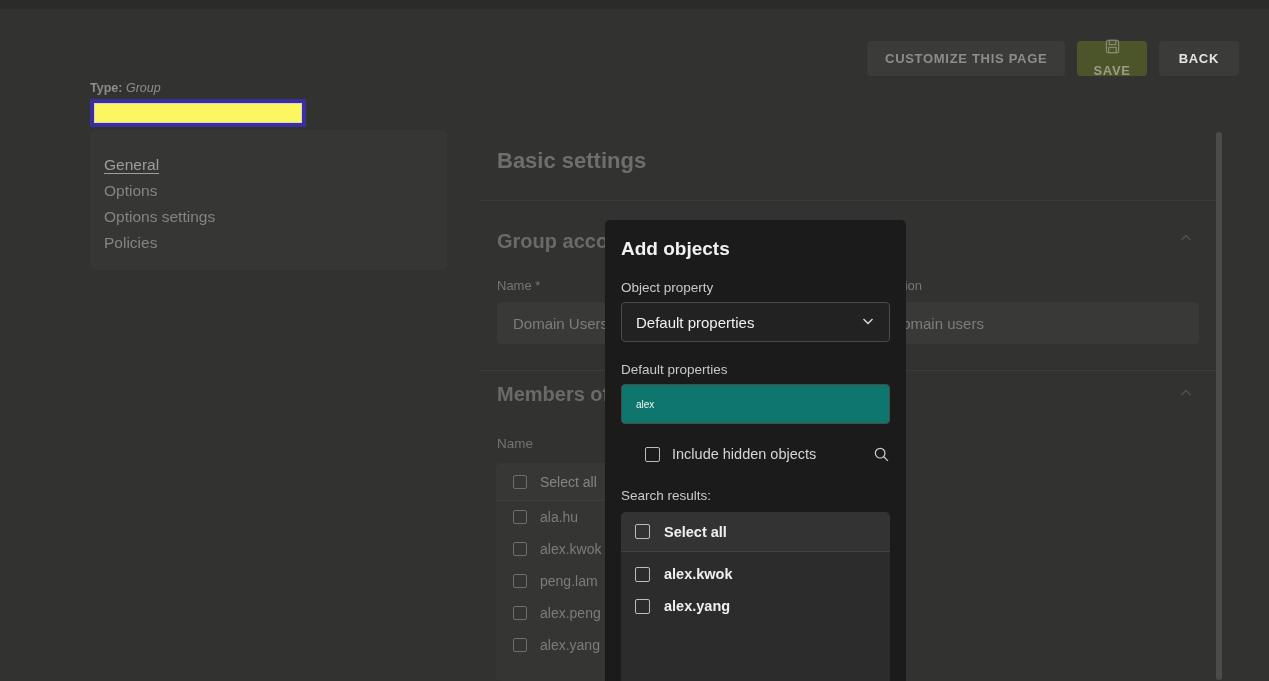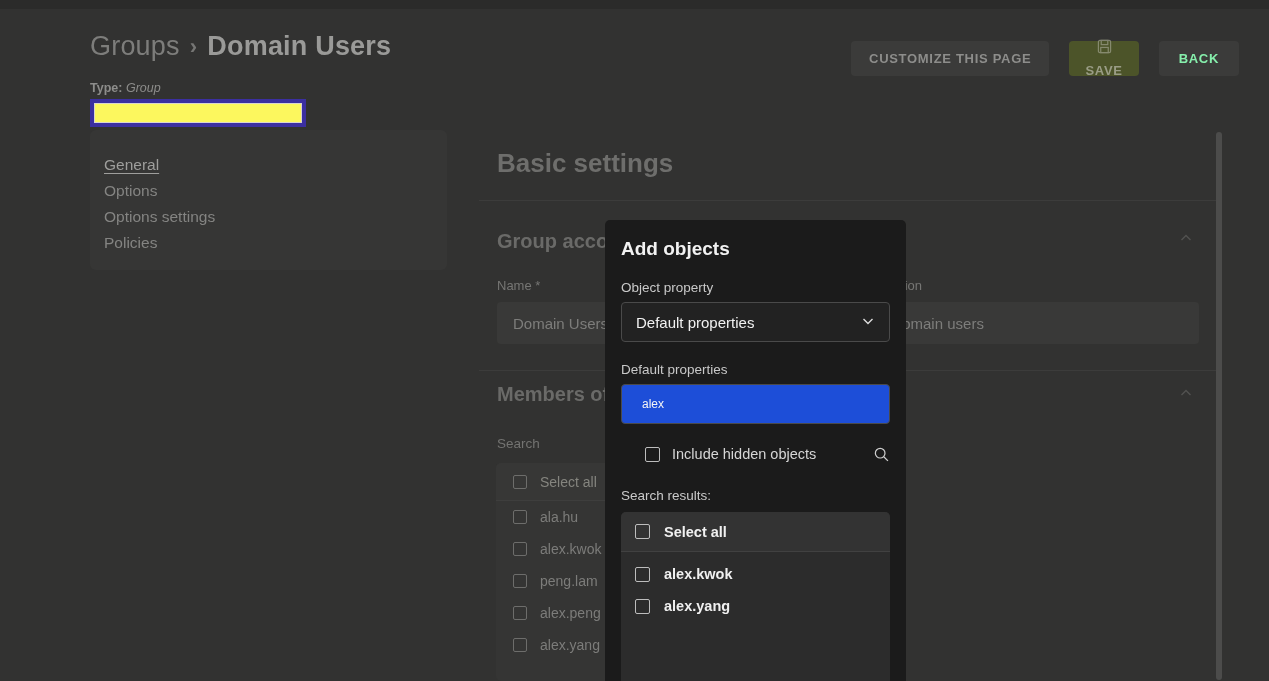--- a/index.html
+++ b/index.html
@@ -64,37 +64,37 @@
     padding: 4px;
   }
   .redaction-inner {
     width: 100%; height: 100%;
     background: #fcf75e;
     border: 1px solid #d9d4cf;
   }
 
   .hdr-actions {
     position: absolute; right: 30px; top: 32px;
-    display: flex; align-items: center; gap: 20px;
+    display: flex; align-items: center; gap: 12px;
   }
   .btn {
     border: none; outline: none;
     font-family: "Liberation Sans", sans-serif;
     font-size: 13px; font-weight: 700;
     letter-spacing: .7px;
     border-radius: 4px;
     cursor: pointer;
     height: 35px;
     display: inline-flex; align-items: center; justify-content: center;
     gap: 9px;
     padding: 0 18px;
   }
   .btn-ghost { background: #3b3b3a; color: #8d8d8b; }
   .btn-save  { background: #4c5429; color: #9a9d86; padding: 17px 16px; flex-direction: column; }
-  .btn-back  { background: #3b3b3a; color: #86efac; padding: 0 20px; }
+  .btn-back  { background: #3b3b3a; color: #e5e5e5; padding: 0 20px; }
   .save-ico { display:inline-block; width: 15px; height: 15px; opacity:.75; }
 
   
   .leftnav {
     position: absolute;
     left: 90px; top: 130px;
     width: 357px; height: 140px;
     background: #363635;
     border-radius: 6px;
     padding: 22px 0 0 14px;
@@ -116,21 +116,21 @@
   
   .main {
     position: absolute;
     left: 479px; top: 130px;
     width: 738px; height: 551px;
     background: #323231;
     overflow: hidden;
   }
   .panel-title {
     position: absolute; left: 18px; top: 18px;
-    font-size: 26px; font-weight: 700; color: #6e6e6c;
+    font-size: 22px; font-weight: 700; color: #6e6e6c;
   }
   .divider {
     position: absolute; left: 0; width: 738px; height: 1px;
     background: #3c3c3b;
   }
   .section-head {
     position: absolute; left: 18px;
     font-size: 20px; font-weight: 700; color: #6a6a68;
   }
   .chev-up {
@@ -229,26 +229,26 @@
     border: 1px solid #4a4a4a;
     border-radius: 4px;
     display: flex; align-items: center; justify-content: space-between;
     padding: 0 14px;
     font-size: 15px; color: #f1f1f1;
     cursor: pointer;
   }
   .m-input {
     margin-top: 7px;
     height: 40px;
-    background: #1d4ed8;
+    background: #0f766e;
     border: 1px solid #4a4a4a;
     border-radius: 4px;
     display: flex; align-items: center;
-    padding: 0 20px;
-    font-size: 12px; color: #f5f5f5;
+    padding: 0 14px;
+    font-size: 10px; color: #f5f5f5;
     cursor: text;
   }
   .m-checkrow {
     margin-top: 19px;
     height: 22px;
     display: flex; align-items: center; gap: 12px; padding-left: 24px;
   }
   .m-cbx {
     width: 15px; height: 15px;
     border: 1px solid #bdbdbd;
@@ -289,25 +289,20 @@
 </style>
 </head>
 <body>
 
 <div id="app">
 
   <div class="topstrip"></div>
 
   <div class="header">
 
-    <div class="breadcrumb">
-      <span class="bc-root">Groups</span>
-      <span class="bc-sep">›</span>
-      <span class="bc-current">Domain Users</span>
-    </div>
 
     <div class="type-line">
       <span>Type:</span>
       <i>Group</i>
     </div>
 
     <div class="subtitle-row">&nbsp;</div>
 
     <div class="redaction">
       <div class="redaction-inner"></div>
@@ -356,21 +351,21 @@
 
     <div class="divider" style="top:240px;"></div>
 
     <div class="section-head" style="top:253px;">Members of</div>
     <div class="chev-up" style="right:24px; top:256px;">
       <svg viewBox="0 0 14 14" width="14" height="14" fill="none" stroke="#6b6b69" stroke-width="1.4">
         <polyline points="2.5,9 7,4.5 11.5,9"></polyline>
       </svg>
     </div>
 
-    <div class="list-label" style="left:18px; top:306px;">Search</div>
+    <div class="list-label" style="left:18px; top:306px;">Name</div>
   </div>
 
   <div class="bg-list">
     <div class="bg-list-head">
       <span class="cbx"></span>
       <span class="bg-txt strong">Select all</span>
     </div>
     <div class="bg-row">
       <span class="cbx"></span>
       <span class="bg-txt">ala.hu</span>

